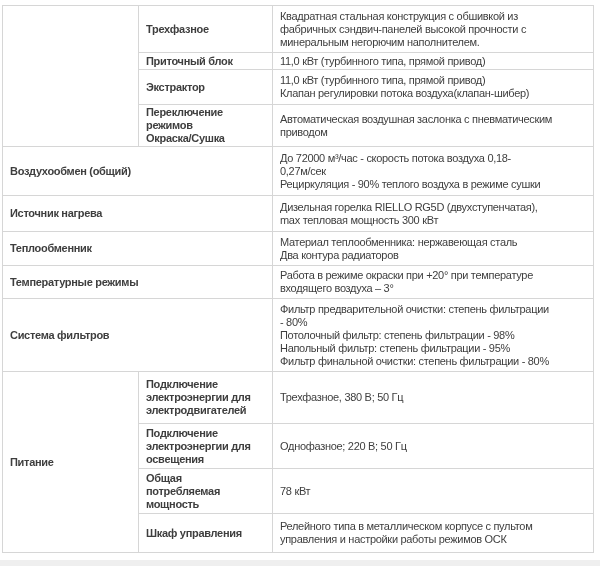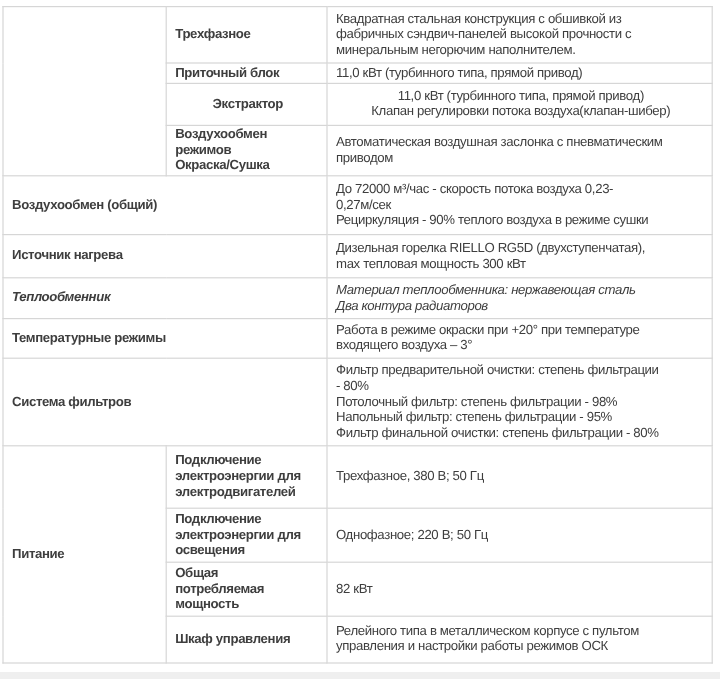--- a/index.html
+++ b/index.html
@@ -45,25 +45,25 @@
   td.leftedge {
     border-left-color: #ebebeb;
     margin-left: 44px;
   }
   td.notop {
     border-top: none;
   }
   
   tr.r1  { height: 47px; }
   tr.r2  { height: 17px; }
-  tr.r3  { height: 35px; text-align: center; }
+  tr.r3  { height: 35px; }
   tr.r4  { height: 41px; }
   tr.r5  { height: 49px; }
   tr.r6  { height: 36px; }
-  tr.r7  { height: 34px; font-style: italic; }
+  tr.r7  { height: 34px; }
   tr.r8  { height: 33px; padding-left: 28px; }
   tr.r9  { height: 73px; }
   tr.r10 { height: 52px; }
   tr.r11 { height: 45px; }
   tr.r12 { height: 45px; }
   tr.r13 { height: 39px; margin-top: 48px; }
   .bottom-strip {
     position: absolute;
     left: 0;
     top: 560px;
@@ -93,29 +93,29 @@
       <tr class="r2">
         <td class="param">Приточный блок</td>
         <td class="val">11,0 кВт (турбинного типа, прямой привод)</td>
       </tr>
       <tr class="r3">
         <td class="param">Экстрактор</td>
         <td class="val">11,0 кВт (турбинного типа, прямой привод)
 Клапан регулировки потока воздуха(клапан-шибер)</td>
       </tr>
       <tr class="r4">
-        <td class="param">Воздухообмен
+        <td class="param">Переключение
 режимов
 Окраска/Сушка</td>
         <td class="val">Автоматическая воздушная заслонка с пневматическим
 приводом</td>
       </tr>
       <tr class="r5">
         <td class="param leftedge" colspan="2">Воздухообмен (общий)</td>
-        <td class="val">До 72000 м³/час - скорость потока воздуха 0,23-
+        <td class="val">До 72000 м³/час - скорость потока воздуха 0,18-
 0,27м/сек
 Рециркуляция - 90% теплого воздуха в режиме сушки</td>
       </tr>
       <tr class="r6">
         <td class="param leftedge" colspan="2">Источник нагрева</td>
         <td class="val">Дизельная горелка RIELLO RG5D (двухступенчатая),
 max тепловая мощность 300 кВт</td>
       </tr>
       <tr class="r7">
         <td class="param leftedge" colspan="2">Теплообменник</td>
@@ -145,21 +145,21 @@
       <tr class="r11">
         <td class="param">Подключение
 электроэнергии для
 освещения</td>
         <td class="val">Однофазное; 220 В; 50 Гц</td>
       </tr>
       <tr class="r12">
         <td class="param">Общая
 потребляемая
 мощность</td>
-        <td class="val">82 кВт</td>
+        <td class="val">78 кВт</td>
       </tr>
       <tr class="r13">
         <td class="param">Шкаф управления</td>
         <td class="val">Релейного типа в металлическом корпусе с пультом
 управления и настройки работы режимов ОСК</td>
       </tr>
     </tbody>
   </table>
   <div class="bottom-strip"></div>
 </div>

